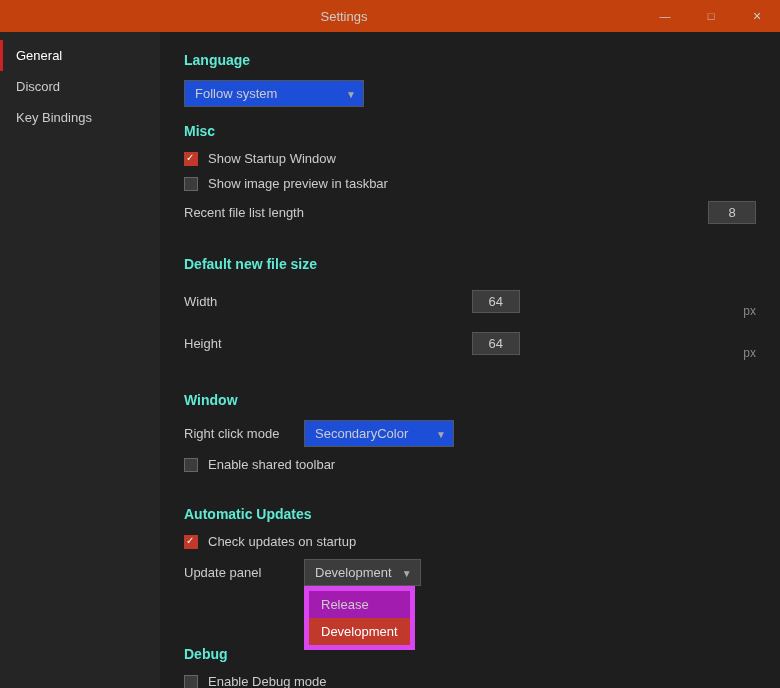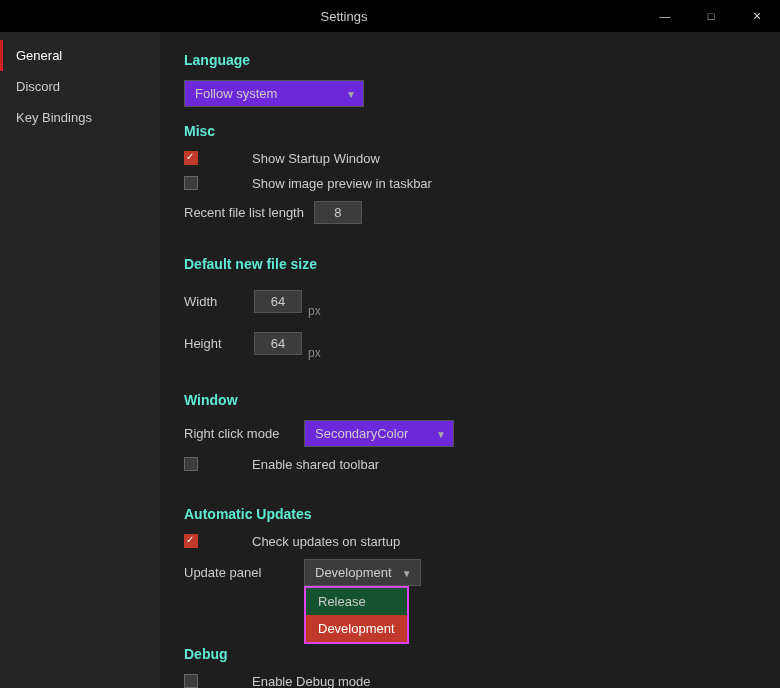--- a/index.html
+++ b/index.html
@@ -9,21 +9,21 @@
       font-family: 'Segoe UI', Arial, sans-serif;
       font-size: 13px;
       width: 780px;
       height: 688px;
       overflow: hidden;
       display: flex;
       flex-direction: column;
     }
     
     .title-bar {
-      background: #000000;
+      background: #c2410c;
       height: 32px;
       display: flex;
       align-items: center;
       justify-content: space-between;
       padding: 0 0 0 0;
       flex-shrink: 0;
       gap: 36px;
     }
     .title-bar-title {
       flex: 1;
@@ -96,21 +96,21 @@
       margin-top: 16px;
     }
     .section-title:first-child { margin-top: 0; }
 
     
     .dropdown-wrapper {
       position: relative;
       display: inline-block;
     }
     .dropdown {
-      background: #6d28d9;
+      background: #1d4ed8;
       border: 1px solid #555;
       color: #cccccc;
       padding: 5px 28px 5px 10px;
       font-size: 13px;
       cursor: pointer;
       appearance: none;
       -webkit-appearance: none;
       outline: none;
       min-width: 180px;
     }
@@ -120,23 +120,22 @@
       top: 50%;
       transform: translateY(-50%);
       pointer-events: none;
       color: #aaa;
       font-size: 10px;
     }
 
     
     .checkbox-row {
       display: flex;
-      align-items: flex-start;
+      align-items: flex-end;
       margin-bottom: 10px;
-      gap: 44px;
     }
     .checkbox-row input[type="checkbox"] {
       appearance: none;
       -webkit-appearance: none;
       width: 14px;
       height: 14px;
       border: 1px solid #666;
       background: #3c3c3c;
       cursor: pointer;
       margin-right: 10px;
@@ -158,20 +157,21 @@
     .checkbox-label {
       color: #cccccc;
       font-size: 13px;
     }
 
     
     .input-row {
       display: flex;
       align-items: center;
       margin-bottom: 8px;
+      justify-content: space-between;
     }
     .input-label {
       color: #cccccc;
       margin-right: 10px;
       min-width: 60px;
     }
     .small-input {
       background: #3c3c3c;
       border: 1px solid #555;
       color: #cccccc;
@@ -200,22 +200,22 @@
       min-width: 110px;
       font-size: 13px;
     }
 
     
     .divider { height: 8px; }
     .dropdown-popup {
       position: absolute;
       top: 100%;
       left: 0;
-      background: #14532d;
-      border: 2px solid #d946ef;
+      background: #a21caf;
+      border: 5px solid #d946ef;
       z-index: 100;
       min-width: 100px;
     }
     .dropdown-popup-item {
       padding: 6px 12px;
       cursor: pointer;
       color: #cccccc;
       font-size: 13px;
     }
     .dropdown-popup-item:hover, .dropdown-popup-item.active-item {

